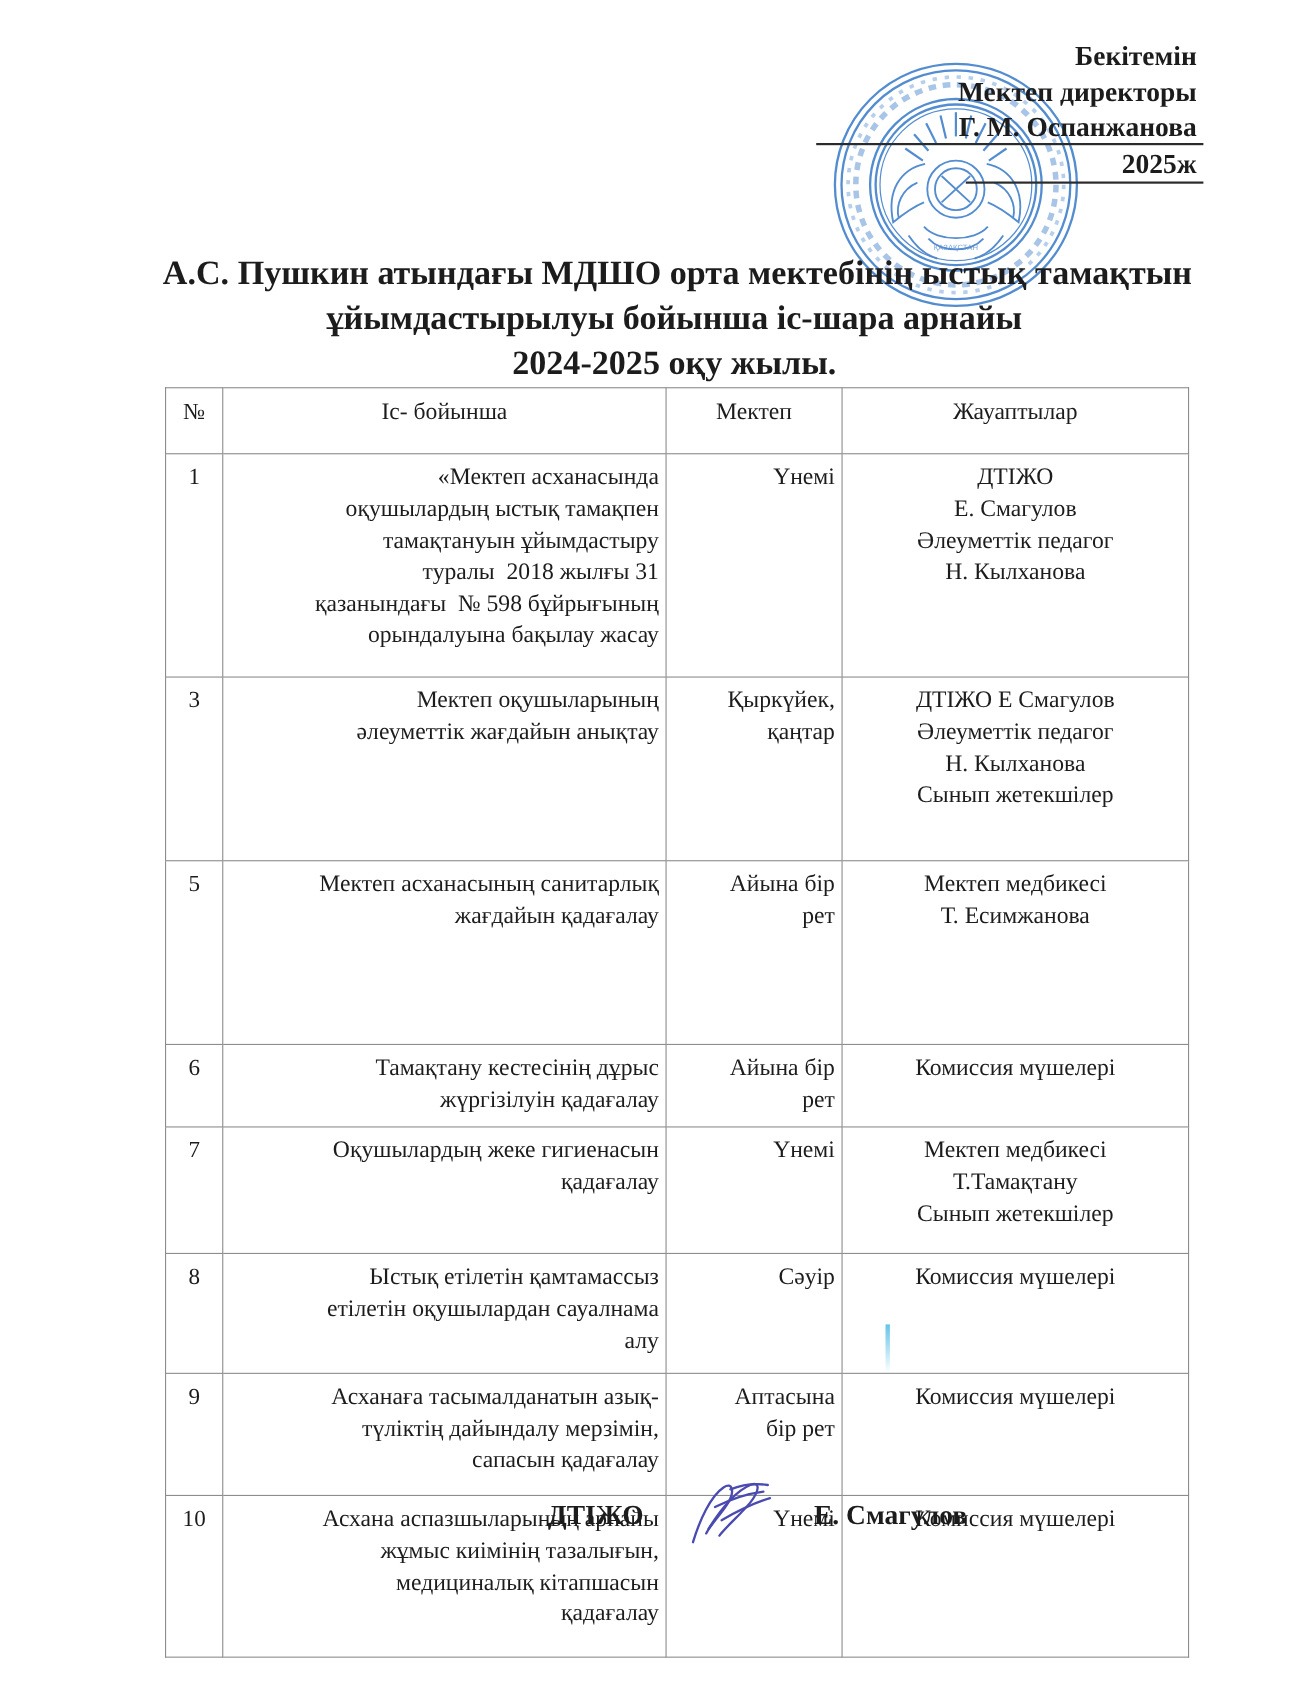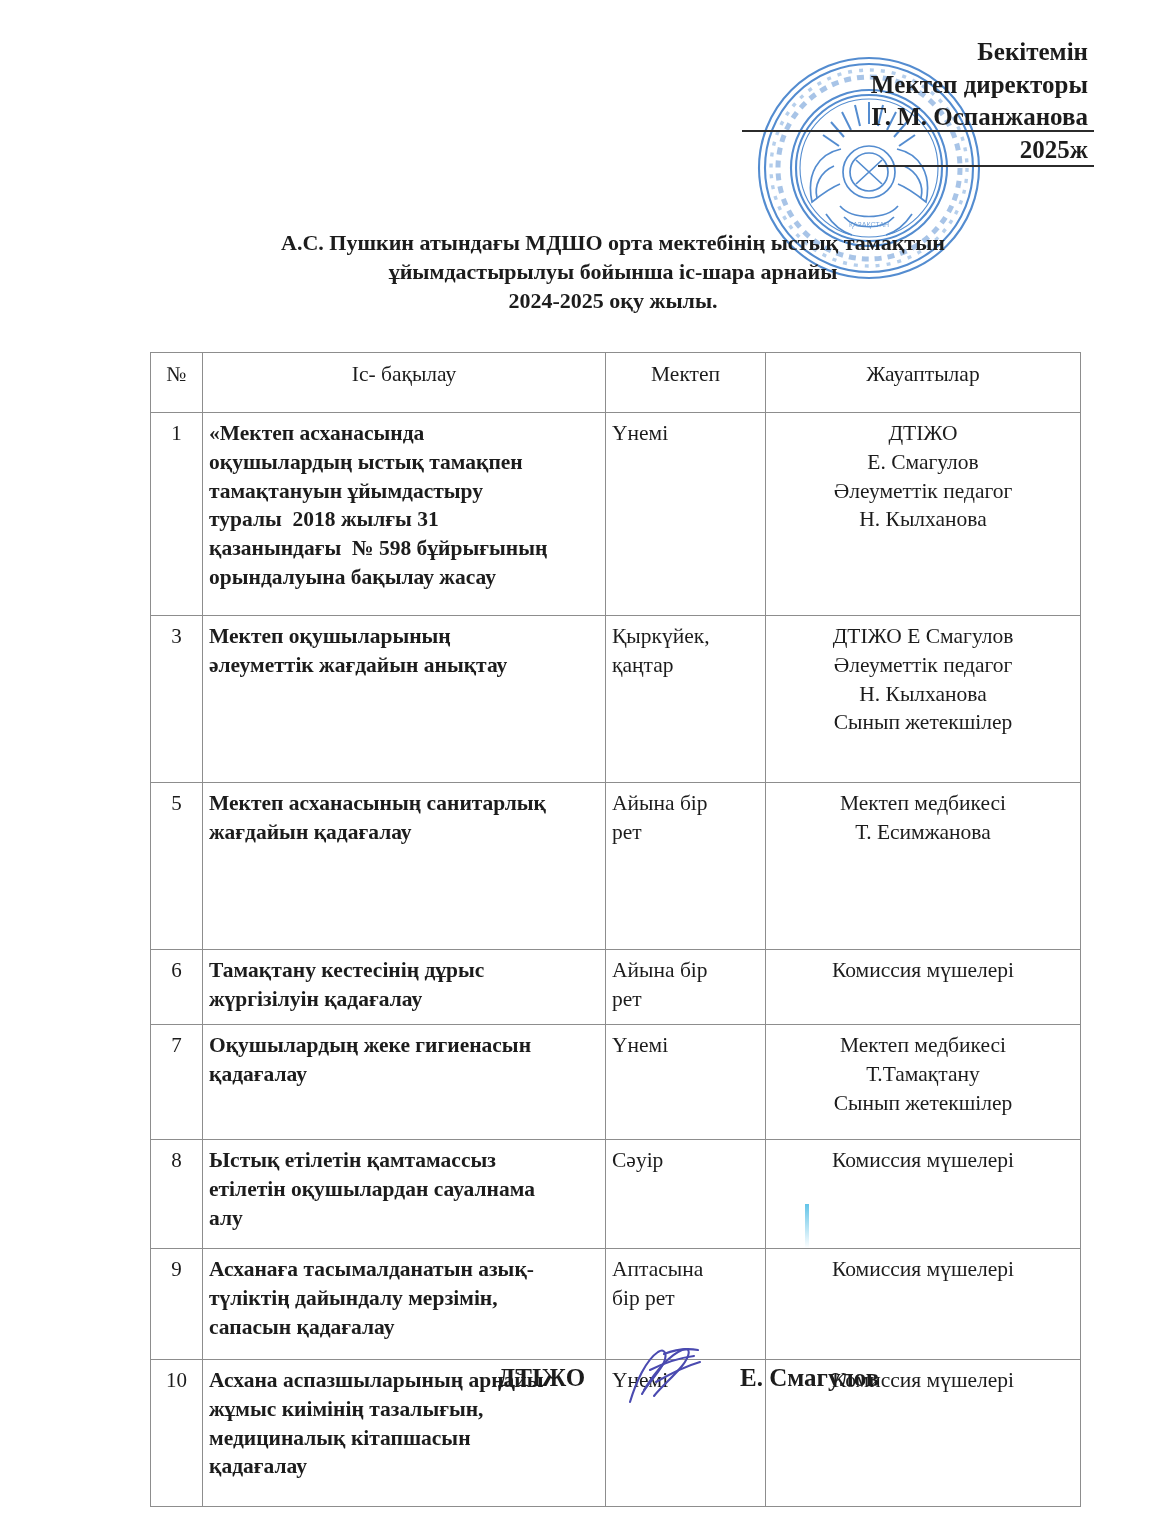--- a/index.html
+++ b/index.html
@@ -59,21 +59,21 @@
   }
 
   
   #doc-title {
     position: absolute;
     top: 228px;
     left: 148px;
     width: 930px;
     text-align: center;
     font-weight: bold;
-    font-size: 22px;
+    font-size: 31px;
     line-height: 1.32;
     z-index: 5;
   }
   #doc-title .tl { display: block; white-space: nowrap; }
 
   
   #plan-table {
     position: absolute;
     left: 150px;
     top: 352px;
@@ -100,25 +100,24 @@
     padding-top: 7px;
   }
   #plan-table thead th.h-num { font-size: 21px; }
 
   td.cell-num {
     text-align: center;
     padding-top: 7px;
     font-size: 21px;
   }
   td.cell-act {
-    text-align: left;
-    font-weight: bold;
+    text-align: right;
   }
   td.cell-term {
-    text-align: left;
+    text-align: right;
     padding-left: 14px;
   }
   td.cell-resp {
     text-align: center;
   }
   .lines > span {
     display: block;
     white-space: pre-wrap;
   }
 
@@ -250,21 +249,21 @@
   <table id="plan-table">
     <colgroup>
       <col class="c-num">
         <col class="c-act">
         <col class="c-term">
         <col class="c-resp">
     </colgroup>
     <thead>
       <tr>
         <th class="h-num">№</th>
-        <th>Іс- бақылау</th>
+        <th>Іс- бойынша</th>
         <th>Мектеп</th>
         <th>Жауаптылар</th>
       </tr>
     </thead>
     <tbody id="plan-body">
         <tr class="r1">
           <td class="cell-num">1</td>
           <td class="cell-act">
             <div class="lines">
               <span>«Мектеп асханасында</span>

